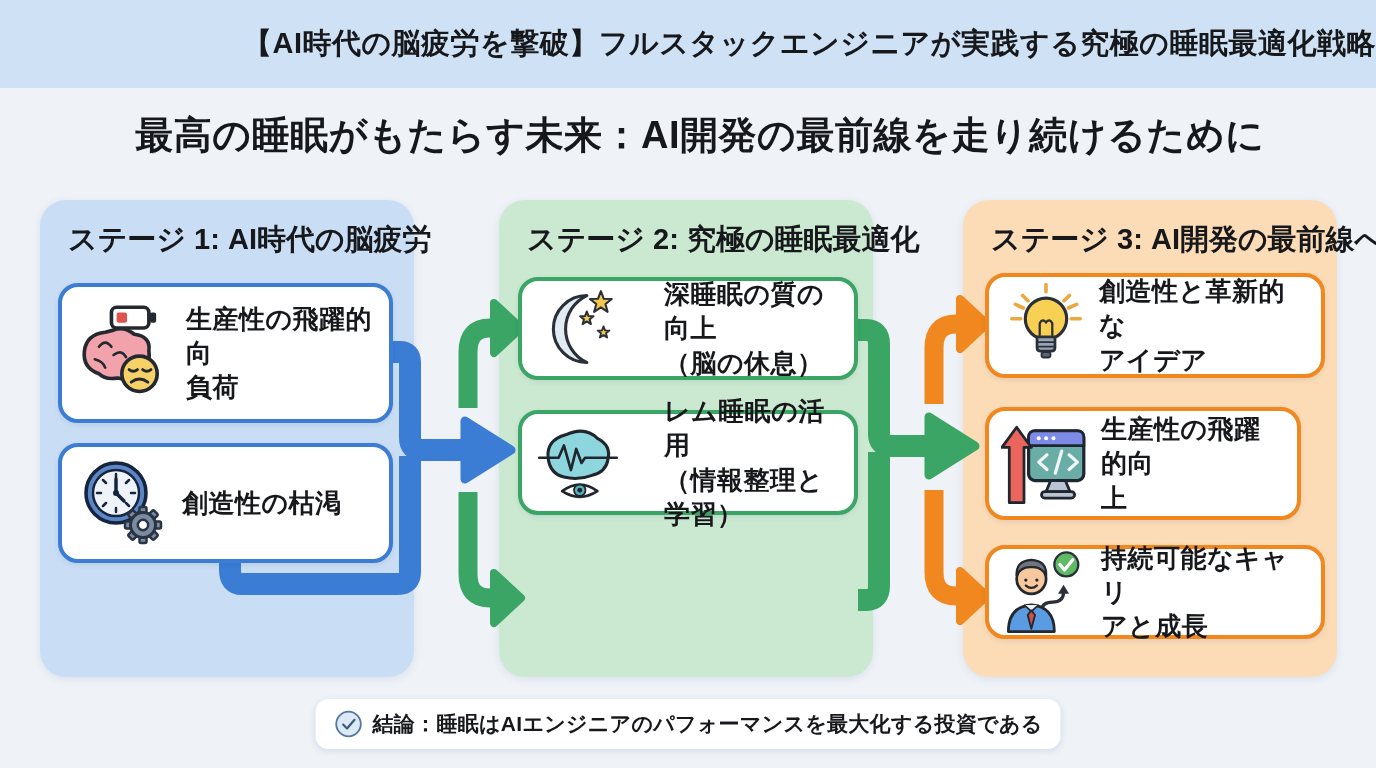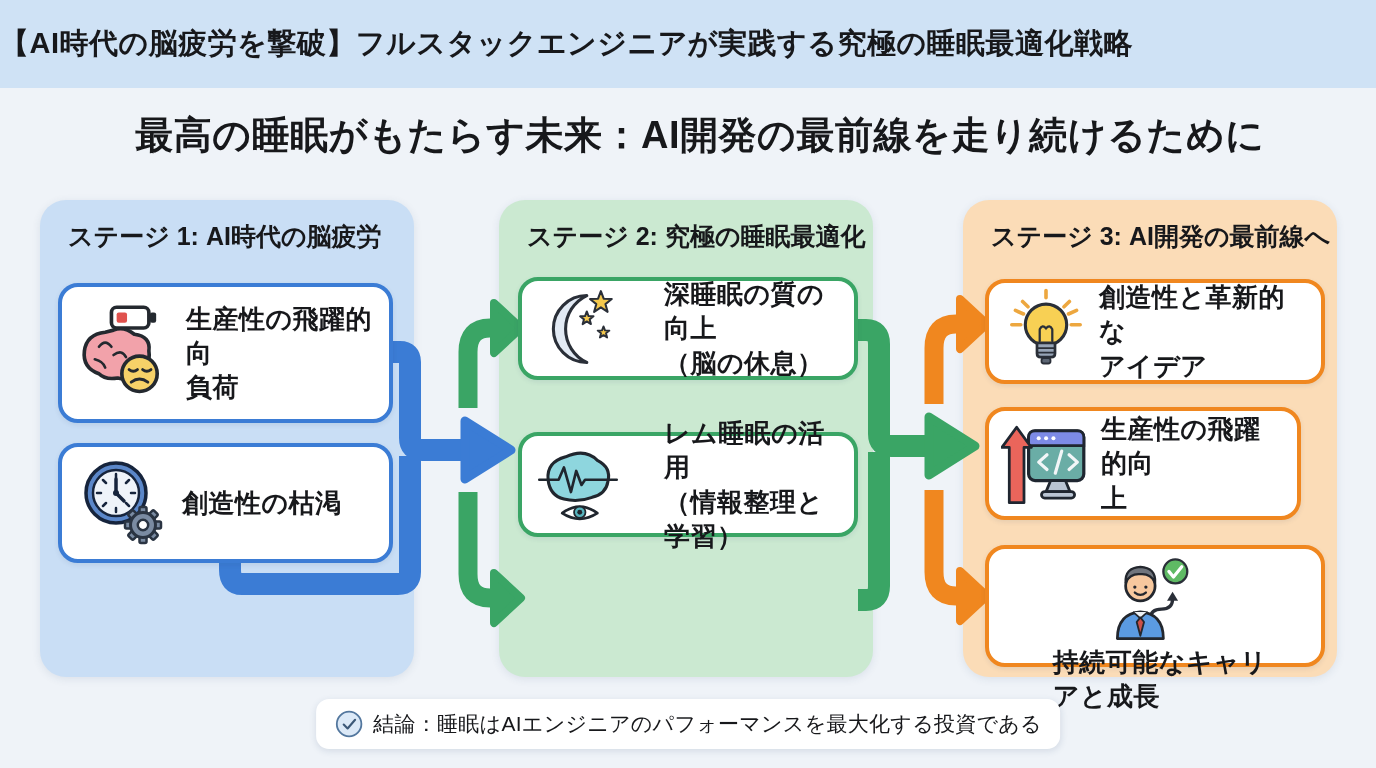--- a/index.html
+++ b/index.html
@@ -5,35 +5,35 @@
   html,body{margin:0;padding:0;background:#eff3f8;}
   #canvas{
     position:relative;width:1376px;height:768px;overflow:hidden;
     background:#eff3f8;
     font-family:"Liberation Sans","DejaVu Sans",sans-serif;
     color:#17181b;
   }
   
   .header-band{
     position:absolute;left:0;top:0;width:1376px;height:88px;
-    background:#cfe2f5;display:flex;align-items:center;justify-content:flex-start;
+    background:#cfe2f5;display:flex;align-items:center;justify-content:flex-end;
   }
   .header-band .t{font-size:29px;font-weight:800;letter-spacing:0.5px;}
   
   .main-title{
     position:absolute;left:0;top:110px;width:1376px;text-align:center;
     font-size:38px;font-weight:900;letter-spacing:0.5px;padding-left:12px;
   }
   
   .panel{
     position:absolute;top:200px;width:374px;height:477px;border-radius:26px;
     box-shadow:0 2px 8px rgba(40,70,110,0.10);
   }
   .panel .stage-title{
-    position:absolute;left:28px;top:20px;font-size:25px;font-weight:800;
+    position:absolute;left:28px;top:20px;font-size:29px;font-weight:800;
     white-space:nowrap;
   }
   #panel-1{left:40px;background:#c9def5;}
   #panel-2{left:499px;background:#cbe9d1;}
   #panel-3{left:963px;background:#fbdcb7;}
   
   .card{
     position:absolute;background:#ffffff;border-radius:20px;
     display:flex;align-items:center;box-sizing:border-box;
     padding:4px 10px 4px 12px;
@@ -43,35 +43,35 @@
   .card.b2{border:4px solid #3aa565;gap:34px;}
   .card.b3{border:4px solid #f0871f;}
   .card .ic{flex:0 0 auto;display:flex;align-items:center;justify-content:center;}
   .card .label{
     font-size:26px;font-weight:800;line-height:1.32;white-space:pre-line;
     margin-left:8px;letter-spacing:0.5px;
   }
   #s1c1{left:58px;top:283px;width:335px;height:140px;}
   #s1c2{left:58px;top:443px;width:335px;height:120px;}
   #s2c1{left:518px;top:277px;width:340px;height:103px;}
-  #s2c2{left:518px;top:410px;width:340px;height:105px;margin-top:22px;}
+  #s2c2{left:518px;top:410px;width:340px;height:105px;}
   #s2c3{left:518px;top:550px;width:340px;height:105px;}
-  #s3c1{left:985px;top:279px;width:340px;height:105px;}
+  #s3c1{left:985px;top:273px;width:340px;height:105px;}
   #s3c2{left:985px;top:407px;width:316px;height:113px;}
-  #s3c3{left:985px;top:545px;width:340px;height:122px;flex-direction:column;}
+  #s3c3{left:985px;top:545px;width:340px;height:94px;}
   
   #arrows{position:absolute;left:0;top:0;pointer-events:none;}
   
   .conclusion{
     position:absolute;top:699px;left:50%;transform:translateX(-50%);
     height:50px;background:#ffffff;border-radius:13px;
     display:flex;align-items:center;white-space:nowrap;
     padding:0 18px;box-shadow:0 2px 7px rgba(40,70,110,0.14);
   }
-  .conclusion .txt{font-size:21px;font-weight:400;margin-left:9px;letter-spacing:0.3px;}
+  .conclusion .txt{font-size:21px;font-weight:700;margin-left:9px;letter-spacing:0.3px;}
 </style>
 </head>
 <body>
 
 <div id="canvas">
 
   <div class="header-band">
     <div class="t">【AI時代の脳疲労を撃破】フルスタックエンジニアが実践する究極の睡眠最適化戦略</div>
   </div>
 

